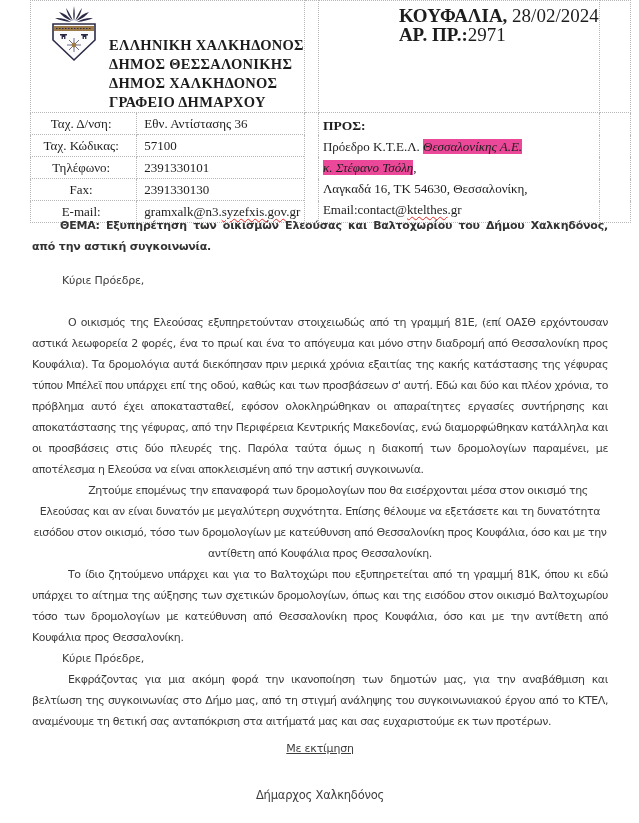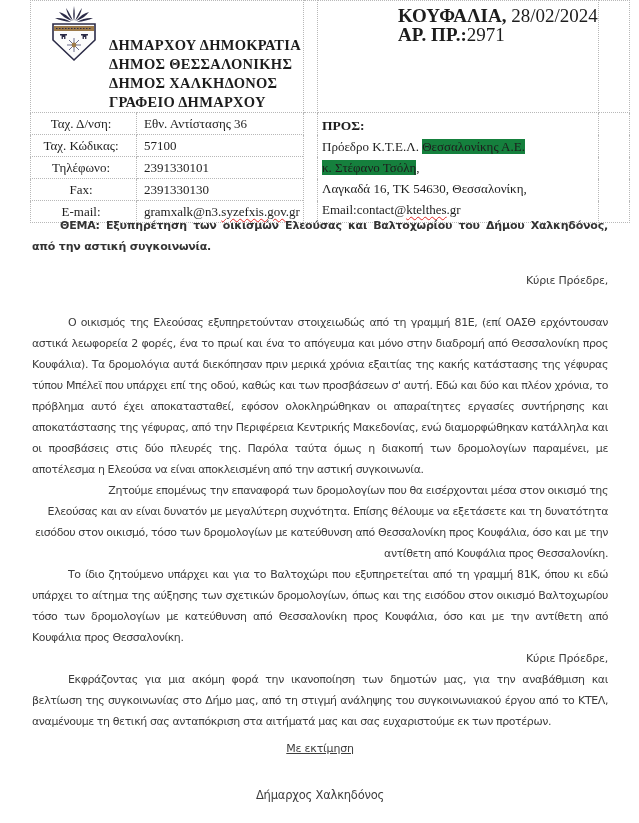--- a/index.html
+++ b/index.html
@@ -23,42 +23,42 @@
   .org-line{font-weight:bold;font-size:14.5px;line-height:19px;letter-spacing:.3px;white-space:nowrap;}
   .c-date{padding:5px 0 0 80px !important;}
   .date-line,.proto-line{font-size:19px;line-height:19px;white-space:nowrap;}
   .b{font-weight:bold;}
   .c-spacer,.c-edge{background:#fff;}
   .lbl{ text-align:center;padding:0 7px 0 2px !important;white-space:nowrap;}
   .val{ padding:0 2px 0 7px !important;white-space:nowrap;}
   .pros-cell{padding:3px 2px 0 4px !important;}
   .pros-head{font-weight:bold;font-size:13.5px;line-height:20px;}
   .pros-line{font-size:13px;line-height:21px;white-space:nowrap;}
-  .hl{background:#15803d;}
+  .hl{background:#ec4899;font-style:italic;}
   .sp{
     text-decoration:underline;text-decoration-style:wavy;
     text-decoration-color:#e32222;text-decoration-thickness:1px;text-underline-offset:2px;
   }
   
   .content{
     position:absolute;left:32px;top:207px;width:576px;
     font-family:"DejaVu Sans","Liberation Sans",sans-serif;color:#3c3c3c;
   }
   .subject{
     margin-top:8px;font-weight:bold;font-size:11px;line-height:21px;
     letter-spacing:-.2px;text-align:justify;text-indent:28px;color:#333;
   }
   .body-block{margin-top:13px;height:460px;overflow:hidden;}
-  .salutation{font-size:11px;line-height:21px;letter-spacing:-.2px;text-indent:30px;margin:0;text-align:right;}
+  .salutation{font-size:11px;line-height:21px;letter-spacing:-.2px;text-indent:30px;margin:0;}
   .salutation.gap-after{margin-bottom:21px;}
   .para{
     margin:0;font-size:11px;line-height:21px;letter-spacing:-.4px;
     text-align:justify;text-indent:36px;
   }
-  .para.ragged{text-align:right;}
+  .para.ragged{text-align:center;}
   .closing{
     margin-top:8px;text-align:center;font-size:11px;line-height:21px;
     letter-spacing:-.2px;color:#3c3c3c;text-decoration:underline;
   }
   .signature{margin-top:26px;text-align:center;}
   .sig-line{font-size:11.5px;line-height:21px;letter-spacing:-.2px;color:#3c3c3c;}
 </style>
 </head>
 <body>
 
@@ -102,21 +102,21 @@
 
             <g stroke="#6a6a8a" stroke-width="1">
               <line x1="25" y1="34" x2="25" y2="48"></line>
               <line x1="18" y1="41" x2="32" y2="41"></line>
               <line x1="20" y1="36" x2="30" y2="46"></line>
               <line x1="30" y1="36" x2="20" y2="46"></line>
             </g>
             <circle cx="25" cy="41" r="2.4" fill="#9c7a4a"></circle>
           </svg>
           <div class="org-lines">
-            <div class="org-line">ΔΗΜΑΡΧΟΥ ΔΗΜΟΚΡΑΤΙΑ</div>
+            <div class="org-line">ΕΛΛΗΝΙΚΗ ΧΑΛΚΗΔΟΝΟΣ</div>
             <div class="org-line">ΔΗΜΟΣ ΘΕΣΣΑΛΟΝΙΚΗΣ</div>
             <div class="org-line">ΔΗΜΟΣ ΧΑΛΚΗΔΟΝΟΣ</div>
             <div class="org-line">ΓΡΑΦΕΙΟ ΔΗΜΑΡΧΟΥ</div>
           </div>
         </div>
       </td>
       <td class="c-spacer"></td>
       <td class="c-date">
         <div class="date-line">
           <span class="b">ΚΟΥΦΑΛΙΑ,</span>

